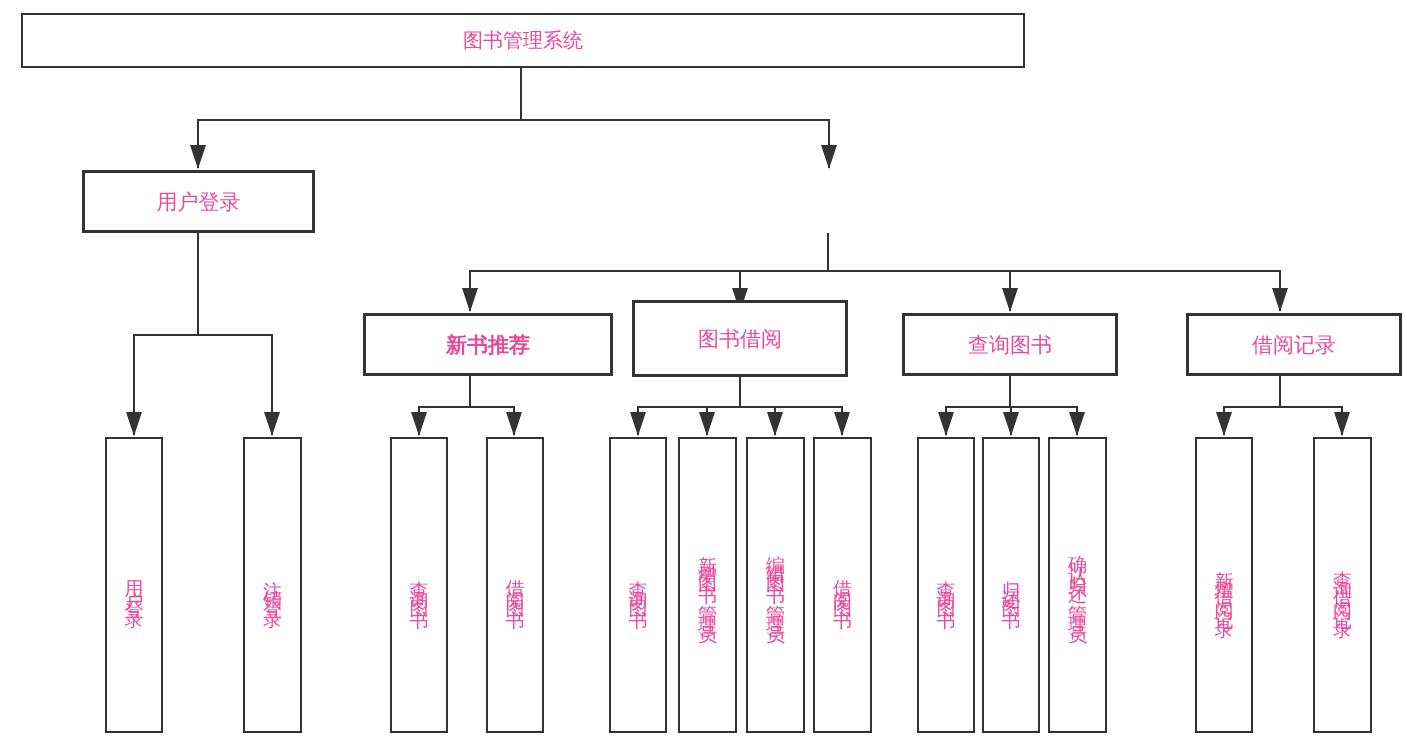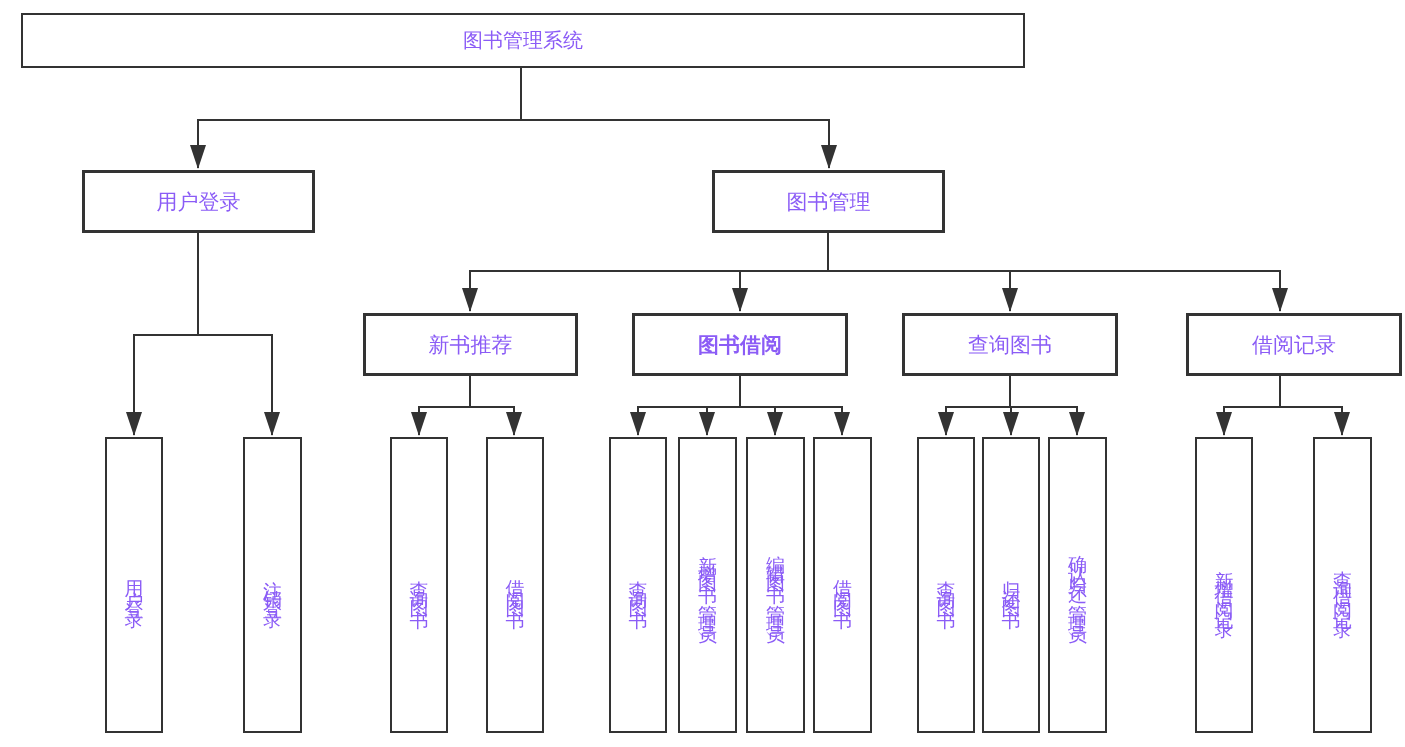--- a/index.html
+++ b/index.html
@@ -23,21 +23,21 @@
   }
   .connectors line {
     stroke: #333333;
     stroke-width: 2;
   }
   .box {
     position: absolute;
     box-sizing: border-box;
     background: #ffffff;
     border: 3px solid #333333;
-    color: #8b5cf6;
+    color: #ec4899;
     display: flex;
     align-items: center;
     justify-content: center;
     font-size: 21px;
     text-align: center;
     white-space: nowrap;
   }
   .box.root {
     border-width: 2px;
     font-size: 20px;
@@ -109,24 +109,23 @@
 
     <line x1="1280" y1="376" x2="1280" y2="408"></line>
     <line x1="1223" y1="407" x2="1343" y2="407"></line>
     <line x1="1224" y1="406" x2="1224" y2="435" marker-end="url(#arr)"></line>
     <line x1="1342" y1="406" x2="1342" y2="435" marker-end="url(#arr)"></line>
   </svg>
 
   <div class="box root" style="left:21px; top:13px; width:1004px; height:55px;">图书管理系统</div>
 
   <div class="box" style="left:82px; top:170px; width:233px; height:63px;">用户登录</div>
-  <div class="box" style="left:712px; top:170px; width:233px; height:63px;">图书管理</div>
 
-  <div class="box" style="left:363px; top:313px; width:215px; height:63px;">新书推荐</div>
-  <div class="box" style="left:632px; top:313px; width:216px; height:63px;font-weight:bold;">图书借阅</div>
+  <div class="box" style="left:363px; top:313px; width:250px; height:63px;font-weight:bold;">新书推荐</div>
+  <div class="box" style="left:632px; top:300px; width:216px; height:77px;">图书借阅</div>
   <div class="box" style="left:902px; top:313px; width:216px; height:63px;">查询图书</div>
   <div class="box" style="left:1172px; top:313px; width:216px; height:63px;margin-left:14px;">借阅记录</div>
 
   <div class="box vbox" style="left:105px; top:437px; width:58px; height:296px;">用户登录</div>
   <div class="box vbox" style="left:243px; top:437px; width:59px; height:296px;">注销登录</div>
 
   <div class="box vbox" style="left:390px; top:437px; width:58px; height:296px;">查询图书</div>
   <div class="box vbox" style="left:486px; top:437px; width:58px; height:296px;">借阅图书</div>
 
   <div class="box vbox" style="left:609px; top:437px; width:58px; height:296px;">查询图书</div>

